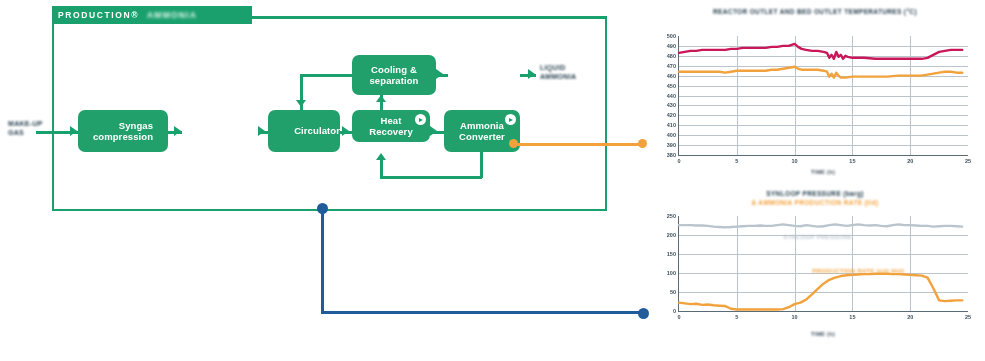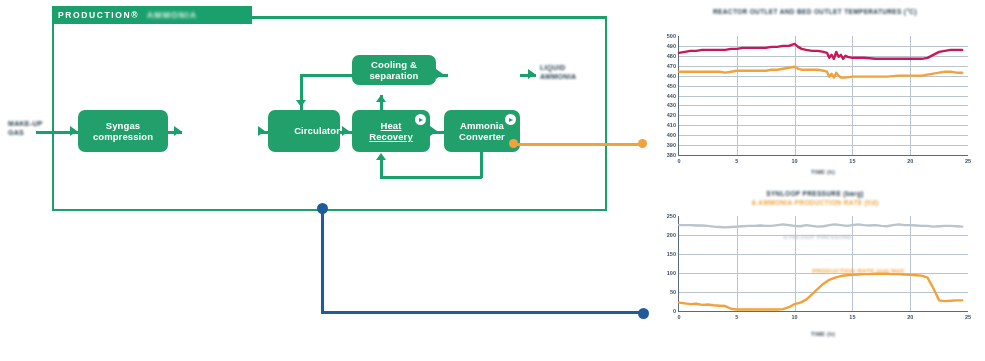--- a/index.html
+++ b/index.html
@@ -83,48 +83,48 @@
       <span class="brand-blur">AMMONIA</span>
     </div>
 
     <div class="loop-frame"></div>
     <div class="loop-top-right"></div>
 
     <div class="io-label" style="left:8px;top:120px;">MAKE-UP<br>GAS</div>
     <div class="gline h" style="left:36px;top:131px;width:42px;"></div>
     <div class="arrow-r" style="left:70px;top:126px;"></div>
 
-    <div class="pbox" style="left:78px;top:110px;width:90px;height:42px;">
+    <div class="pbox" style="left:78px;top:110px;width:90px;height:42px;text-align:right;">
       <span>Syngas<br>compression</span>
     </div>
     <div class="gline h" style="left:168px;top:131px;width:14px;"></div>
     <div class="arrow-r" style="left:174px;top:126px;"></div>
 
     <div class="gline h" style="left:260px;top:131px;width:14px;"></div>
     <div class="arrow-r" style="left:258px;top:126px;"></div>
 
     <div class="pbox" style="left:268px;top:110px;width:72px;height:42px;justify-content:flex-end;">
       <span>Circulator</span>
     </div>
     <div class="gline h" style="left:340px;top:131px;width:14px;"></div>
     <div class="arrow-r" style="left:342px;top:126px;"></div>
 
-    <div class="pbox" style="left:352px;top:110px;width:78px;height:42px;text-decoration:underline;">
+    <div class="pbox" style="left:352px;top:110px;width:78px;height:32px;">
       <span>Heat<br>Recovery</span>
       <span class="play-badge"></span>
     </div>
     <div class="gline h" style="left:430px;top:131px;width:14px;"></div>
     <div class="arrow-r" style="left:430px;top:126px;"></div>
 
     <div class="pbox" style="left:444px;top:110px;width:76px;height:42px;">
       <span>Ammonia<br>Converter</span>
       <span class="play-badge"></span>
     </div>
 
-    <div class="pbox" style="left:352px;top:55px;width:84px;height:30px;">
+    <div class="pbox" style="left:352px;top:55px;width:84px;height:40px;">
       <span>Cooling &amp;<br>separation</span>
     </div>
     <div class="gline h" style="left:436px;top:74px;width:12px;"></div>
     <div class="arrow-r" style="left:436px;top:69px;"></div>
 
 
     <div class="gline h" style="left:520px;top:74px;width:16px;"></div>
     <div class="arrow-r" style="left:528px;top:69px;"></div>
     <div class="io-label" style="left:540px;top:64px;">LIQUID<br>AMMONIA</div>
 

